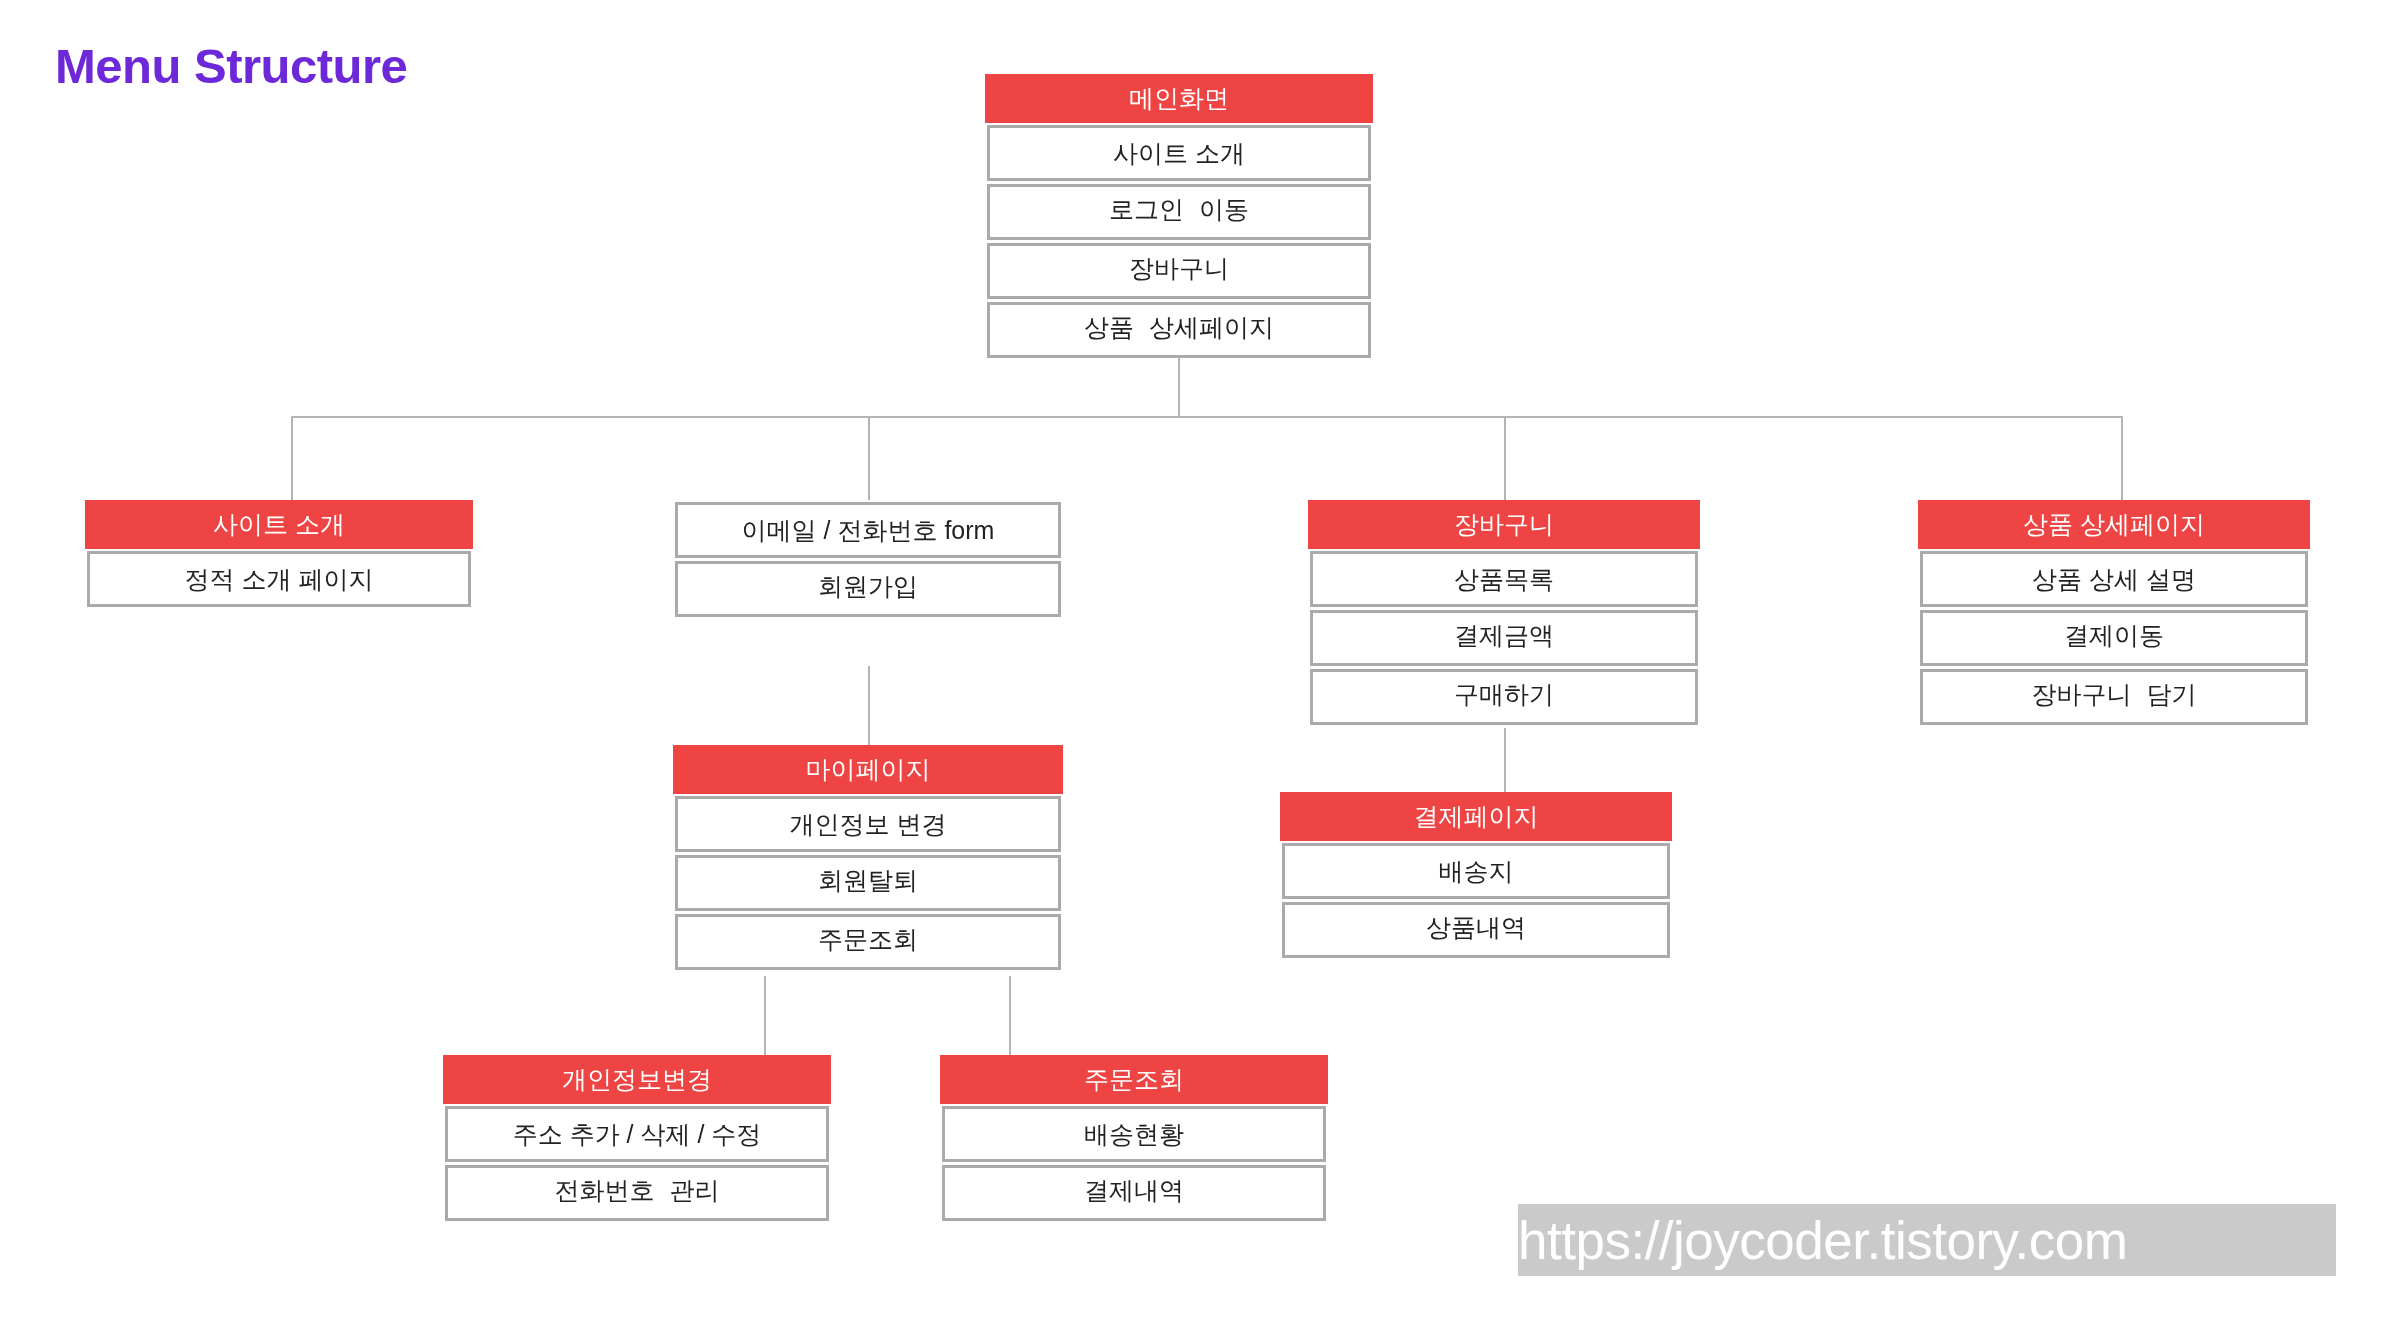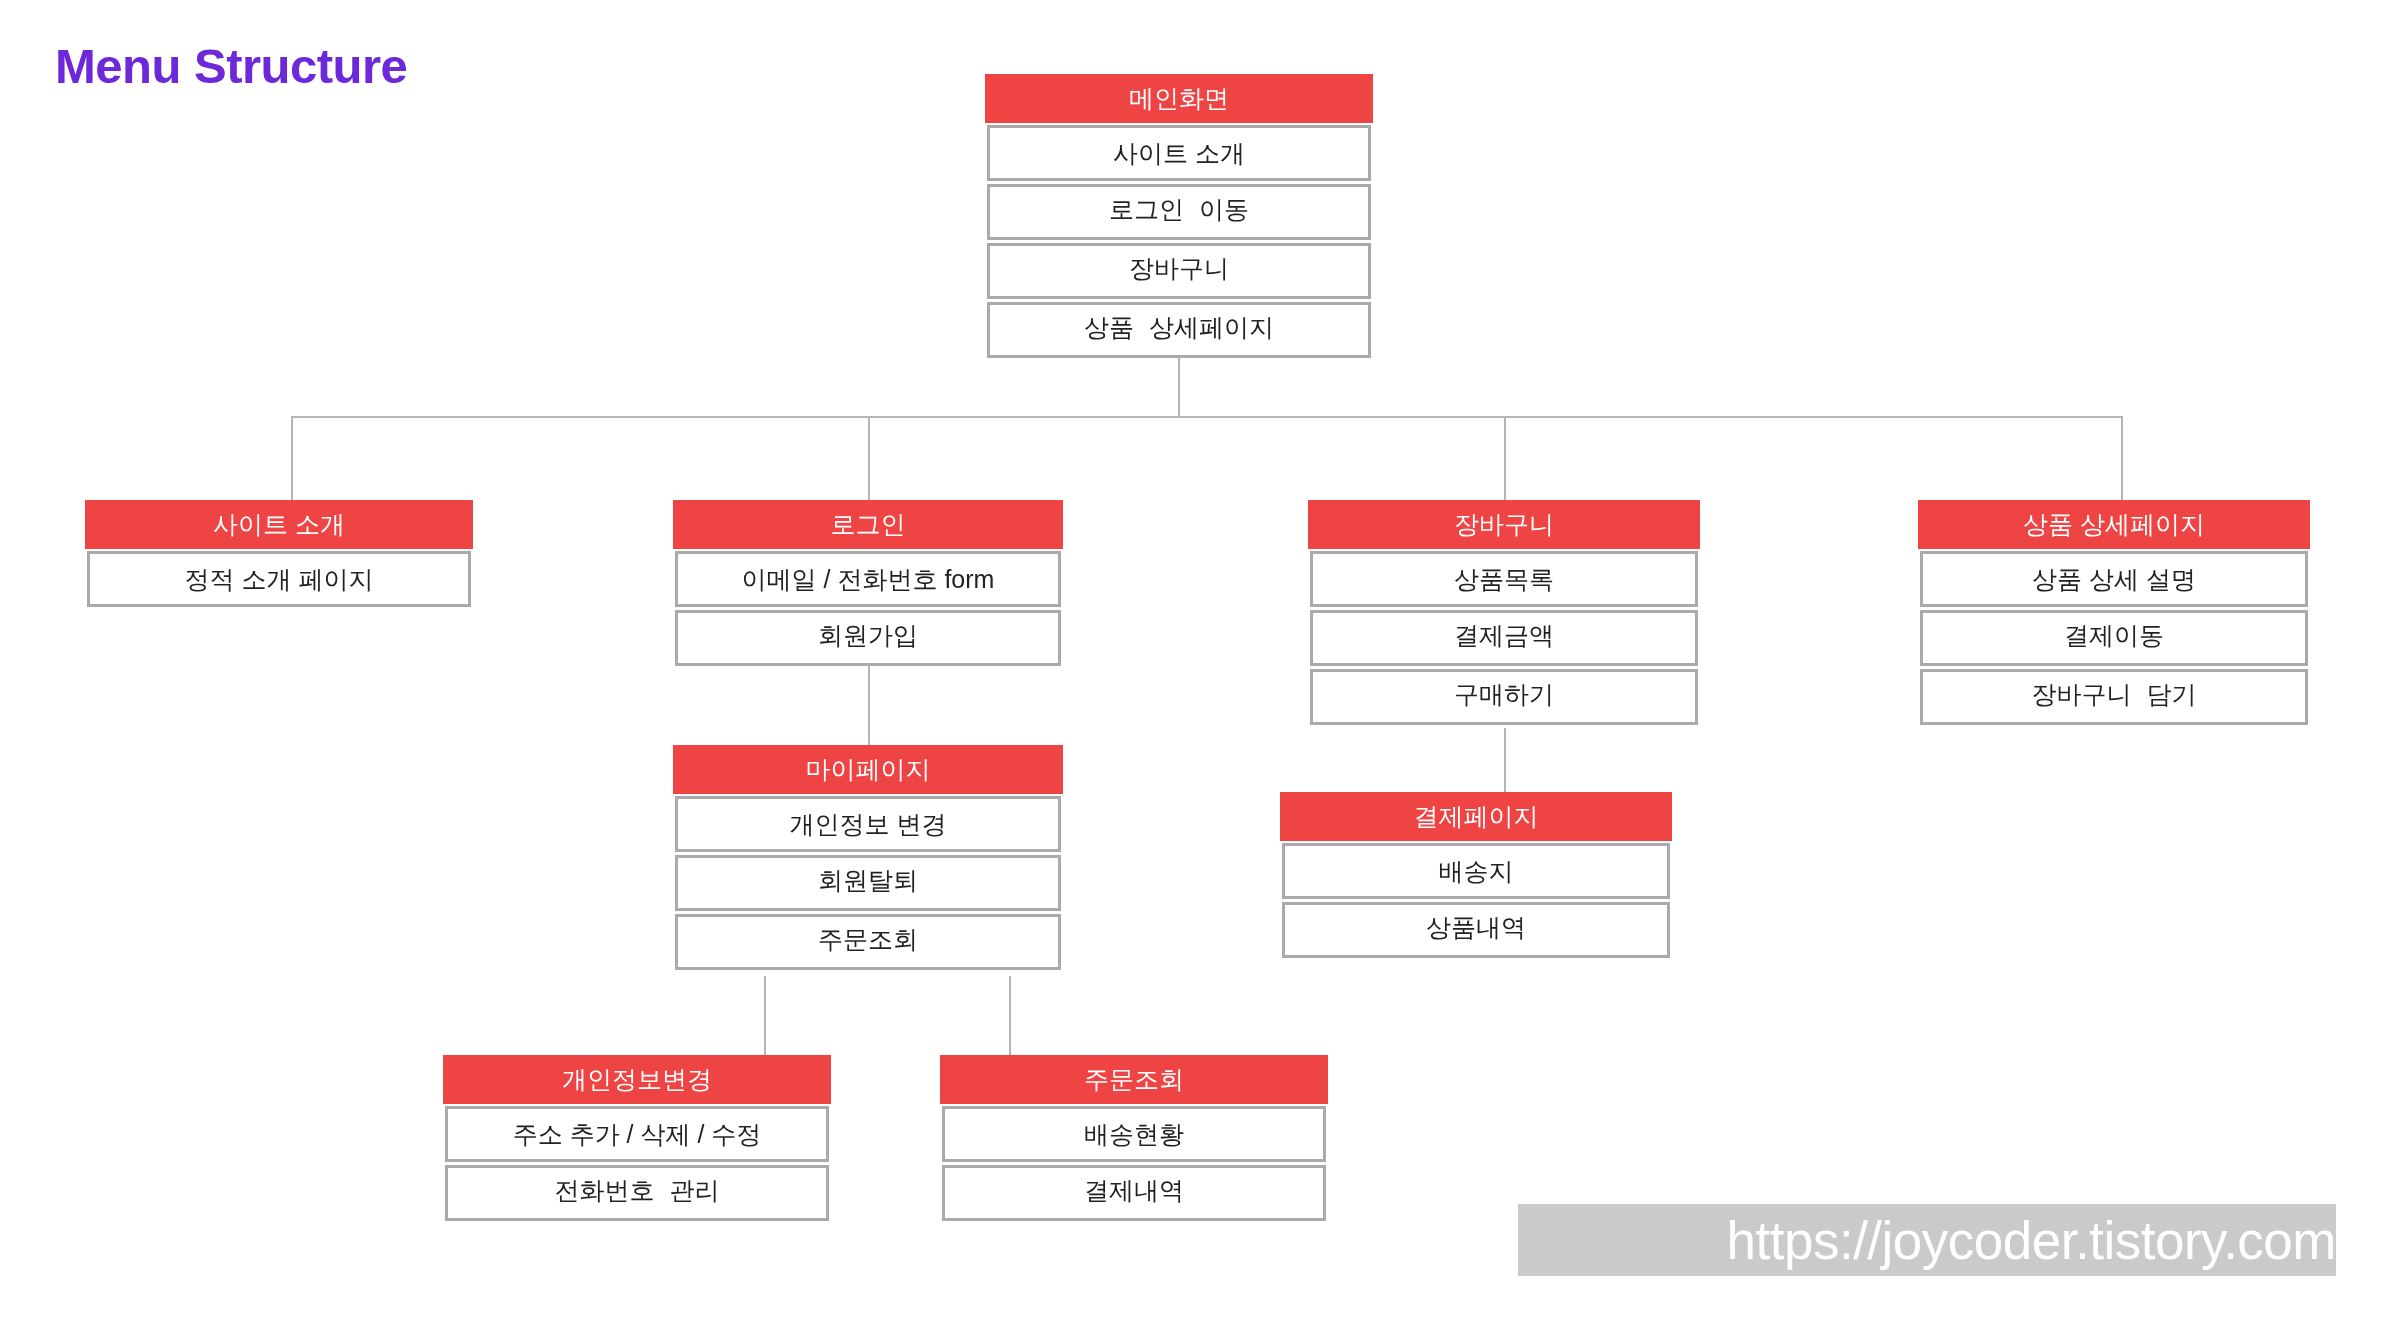--- a/index.html
+++ b/index.html
@@ -82,21 +82,21 @@
   #watermark {
     position: absolute;
     left: 1518px;
     top: 1204px;
     width: 818px;
     height: 72px;
     background: #cacaca;
     color: #ffffff;
     font-size: 53px;
     line-height: 74px;
-    text-align: right;
+    text-align: left;
     white-space: nowrap;
     overflow: hidden;
     letter-spacing: -0.5px;
   }
 </style>
 </head>
 <body>
 
 <div id="canvas">
 
@@ -129,21 +129,20 @@
   </div>
 
   <div class="node-group" style="left:85px; top:500px; width:388px;">
     <div class="node-header">사이트 소개</div>
     <div class="node-children">
       <div class="node-child">정적 소개 페이지</div>
     </div>
   </div>
 
   <div class="node-group" style="left:673px; top:500px; width:390px;">
-    <div class="node-header">로그인</div>
     <div class="node-children">
       <div class="node-child">이메일 / 전화번호 form</div>
       <div class="node-child">회원가입</div>
     </div>
   </div>
 
   <div class="node-group" style="left:1308px; top:500px; width:392px;">
     <div class="node-header">장바구니</div>
     <div class="node-children">
       <div class="node-child">상품목록</div>

